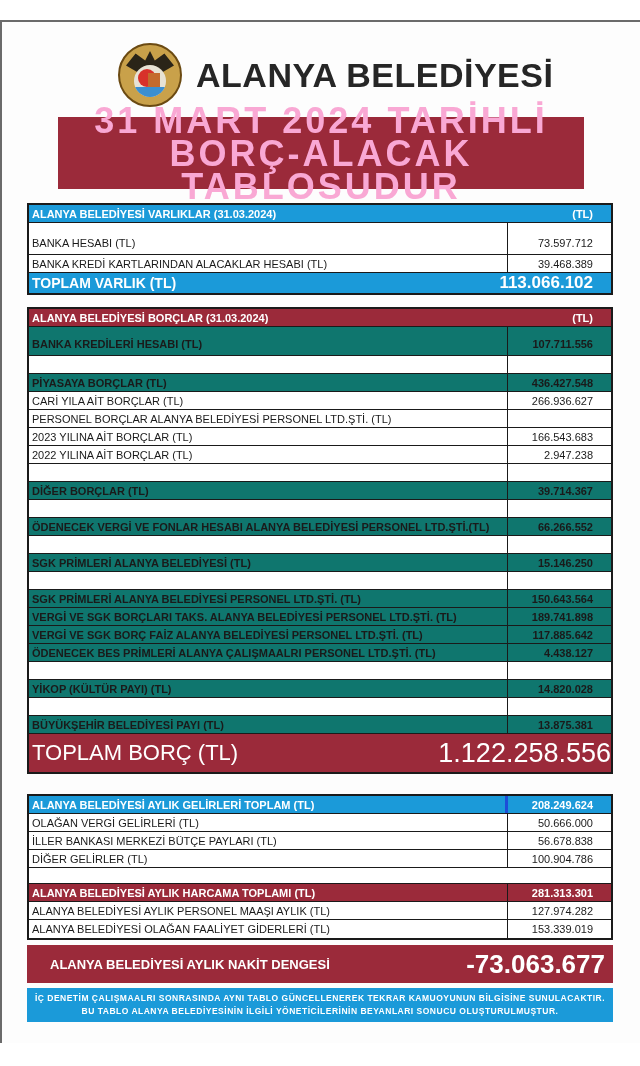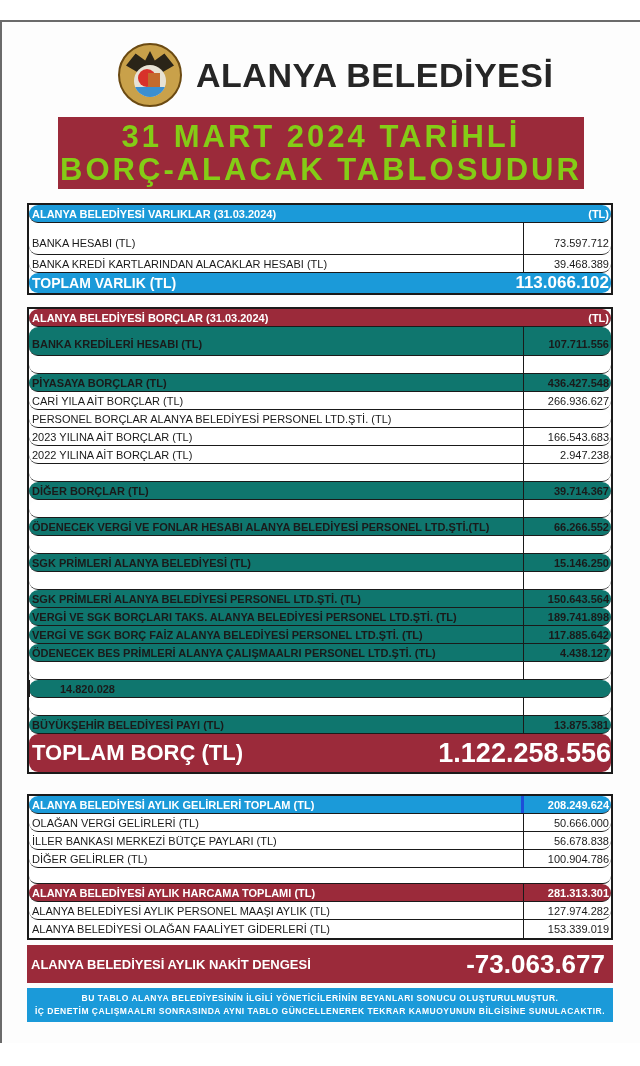--- a/index.html
+++ b/index.html
@@ -11,41 +11,41 @@
   .logo { width:64px; height:64px; border-radius:50%; background:#c9a14a; border:2px solid #6b4a12;
           position:relative; overflow:hidden; box-sizing:border-box; }
   .logo .eagle { position:absolute; left:6px; top:6px; width:48px; height:24px; background:#2a2418;
                  clip-path:polygon(0 60%,20% 10%,40% 40%,50% 0,60% 40%,80% 10%,100% 60%,75% 90%,50% 70%,25% 90%); }
   .logo .inner { position:absolute; left:14px; top:20px; width:32px; height:32px; border-radius:50%; background:#e7e2d4; overflow:hidden; }
   .logo .sun { position:absolute; left:4px; top:4px; width:18px; height:18px; border-radius:50%; background:#d8312a; }
   .logo .tower { position:absolute; left:14px; top:8px; width:12px; height:16px; background:#c46a2c; }
   .logo .sea { position:absolute; left:0; bottom:0; width:32px; height:10px; background:#3b8fd0; }
   .brand-title { margin-left:14px; font-size:34px; font-weight:bold; color:#262626; letter-spacing:0.5px; }
   .banner { position:absolute; left:58px; top:117px; width:526px; height:72px; background:#9b2a3a;
-            color:#84cc16; text-align:center; font-weight:bold; font-size:31px; letter-spacing:3px; line-height:33px;
+            color:#f9a8d4; text-align:center; font-weight:bold; font-size:36px; letter-spacing:3px; line-height:33px;
             display:flex; flex-direction:column; justify-content:center; }
   .tbl { position:absolute; left:27px; width:586px; border:2px solid #1a1a1a; box-sizing:border-box; }
-  .row { display:flex; height:18px; font-size:11px; line-height:18px; border-bottom:1px solid #1a1a1a; box-sizing:border-box;border-radius:9px; }
+  .row { display:flex; height:18px; font-size:11px; line-height:18px; border-bottom:1px solid #1a1a1a; box-sizing:border-box; }
   .row:last-child { border-bottom:none; }
   .row .lab { flex:1; padding-left:3px; white-space:nowrap; overflow:hidden; }
-  .row .val { width:85px; text-align:right; padding-right:2px; border-left:1px solid #1a1a1a; }
+  .row .val { width:85px; text-align:right; padding-right:18px; border-left:1px solid #1a1a1a; }
   .row.head .val, .row.total .val { border-left:none; }
   .blue { background:#1b9ad9; color:#ffffff; }
   .red { background:#9b2a3a; color:#ffffff; }
   .gold { background:#0f766e; color:#1a1a1a; font-weight:bold; }
   .white { background:#ffffff; color:#1a1a1a; }
   .row.head { font-weight:bold; }
   .row.big { height:26px; line-height:26px; }
   .row.tall { height:32px; line-height:40px; }
   .total-blue { font-size:14px; font-weight:bold; height:20px; line-height:20px; }
   .total-blue .val { font-size:17px; width:120px; }
-  .topborc { height:38px; line-height:38px; font-size:22px; font-weight:bold;gap:29px; }
+  .topborc { height:38px; line-height:38px; font-size:22px; font-weight:normal;gap:29px; }
   .topborc .val { width:200px; font-size:27px; padding-right:0; }
   .nakit { position:absolute; left:27px; top:945px; width:586px; height:38px; background:#9b2a3a; color:#fff;
-           display:flex; align-items:center; justify-content:space-between; box-sizing:border-box; padding:0 8px 0 4px; }
+           display:flex; align-items:center; justify-content:space-between; box-sizing:border-box; padding:0 8px 0 23px; }
   .nakit .lab { font-size:13px; font-weight:bold; }
   .nakit .val { font-size:26px; font-weight:bold; }
   .note { position:absolute; left:27px; top:988px; width:586px; height:34px; background:#1b9ad9; color:#fff;
           text-align:center; font-size:8.5px; font-weight:bold; line-height:13px; letter-spacing:0.5px;
           display:flex; flex-direction:column; justify-content:center; }
 </style>
 </head>
 <body>
 
 <div class="frame"></div>
@@ -161,20 +161,21 @@
     </div>
   <div class="row gold">
       <span class="lab">ÖDENECEK BES PRİMLERİ ALANYA ÇALIŞMAALRI PERSONEL LTD.ŞTİ. (TL)</span>
       <span class="val">4.438.127</span>
     </div>
   <div class="row white">
       <span class="lab"></span>
       <span class="val"></span>
     </div>
   <div class="row gold">
+      <span class="lab">YİKOP (KÜLTÜR PAYI) (TL)</span>
       <span class="val">14.820.028</span>
     </div>
   <div class="row white">
       <span class="lab"></span>
       <span class="val"></span>
     </div>
   <div class="row gold">
       <span class="lab">BÜYÜKŞEHİR BELEDİYESİ PAYI (TL)</span>
       <span class="val">13.875.381</span>
     </div>
@@ -217,15 +218,15 @@
       <span class="val">153.339.019</span>
     </div>
 </div>
 
 <div class="nakit">
   <span class="lab">ALANYA BELEDİYESİ AYLIK NAKİT DENGESİ</span>
   <span class="val">-73.063.677</span>
 </div>
 
 <div class="note">
+  <div>İÇ DENETİM ÇALIŞMAALRI SONRASINDA AYNI TABLO GÜNCELLENEREK TEKRAR KAMUOYUNUN BİLGİSİNE SUNULACAKTIR.</div>
   <div>BU TABLO ALANYA BELEDİYESİNİN İLGİLİ YÖNETİCİLERİNİN BEYANLARI SONUCU OLUŞTURULMUŞTUR.</div>
-  <div>İÇ DENETİM ÇALIŞMAALRI SONRASINDA AYNI TABLO GÜNCELLENEREK TEKRAR KAMUOYUNUN BİLGİSİNE SUNULACAKTIR.</div>
 </div>
 
 </body></html>

